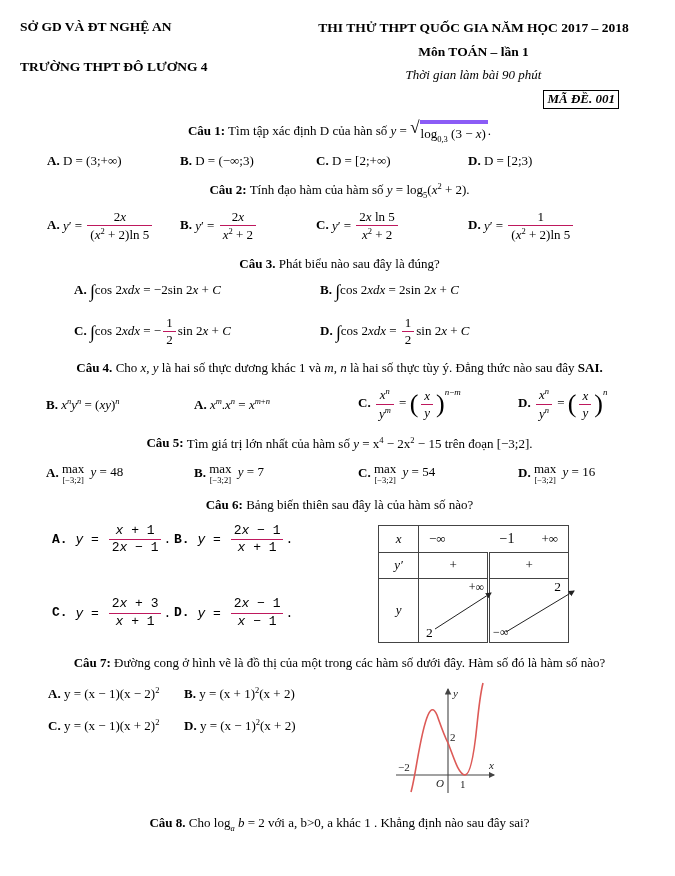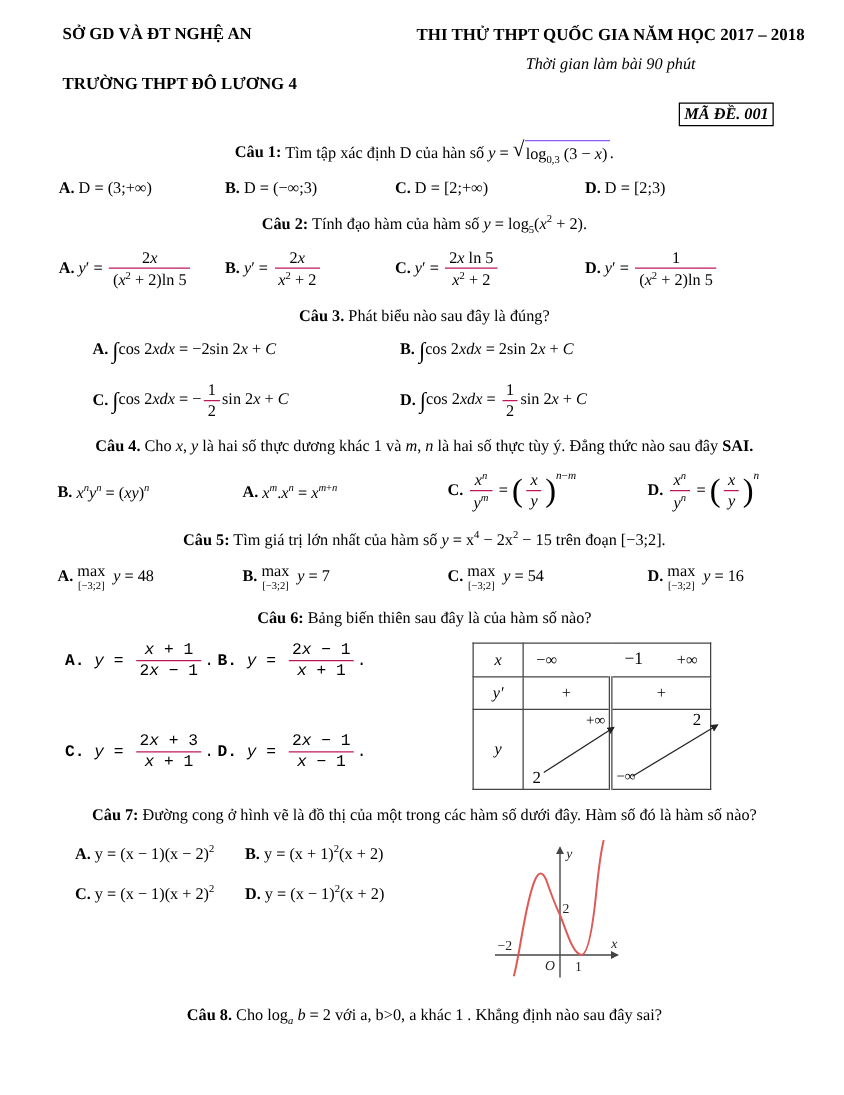--- a/index.html
+++ b/index.html
@@ -1,54 +1,54 @@
 <!DOCTYPE html>
 <html><head>
 <meta charset="utf-8">
 <style>
   * { box-sizing: border-box; }
   body { margin:0; background:#fff; }
   .page { width:675px; height:876px; margin:0 auto; overflow:hidden; position:relative;
           font-family:"Liberation Serif", serif; color:#000; font-size:13px; background:#fff; }
 
   
-  .hdr { display:flex; padding:20px 30px 0 50px;gap:48px; }
+  .hdr { display:flex; padding:20px 30px 0 20px;gap:48px; }
   .hdr-left { width:234px; font-weight:bold; font-size:13.5px; line-height:1.1; }
   .hdr-left .l2 { margin-top:25px; }
   .hdr-right { flex:1; text-align:center; font-size:13.5px; }
   .hdr-title { font-weight:bold; }
   .hdr-sub { font-weight:bold; margin-top:8px; }
   .hdr-dur { font-style:italic; margin-top:7px; font-size:13px; }
   .code-row { text-align:right; padding-right:56px; margin-top:7px; }
   .code-box { display:inline-block; border:1px solid #000; padding:0 3px 1px; font-weight:bold;font-style:italic; }
 
   
   .q { margin:0 26px 0 30px; }
   .stem { margin:11px 0 0 0; line-height:1.45;text-align:center; }
   .qlabel { font-weight:bold; }
   .opts { display:grid; margin-top:8px; align-items:center; }
   .g1 { grid-template-columns:133px 136px 152px auto; margin-left:17px; }
   .g4 { grid-template-columns:148px 164px 160px auto; margin-left:16px; }
   .g3 { grid-template-columns:246px auto; margin-left:44px; row-gap:15px; }
   .g6 { grid-template-columns:122px auto; margin-left:22px; row-gap:40px;font-family:Liberation Mono, monospace; }
-  .g7 { grid-template-columns:136px auto; margin-left:30px; row-gap:15px; }
+  .g7 { grid-template-columns:136px auto; margin-left:18px; row-gap:15px; }
   .okey { font-weight:bold; }
   .opt { white-space:nowrap; }
 
   sub { font-size:8.5px; }
   sup { font-size:8.5px; }
 
   
   .mfrac { display:inline-flex; flex-direction:column; vertical-align:middle; text-align:center;
            line-height:1.25; margin:0 2px; }
   .mnum { border-bottom:1px solid #be185d; padding:0 3px; }
   .mden { padding:0 3px; }
   .msqrt { display:inline-flex; vertical-align:middle; align-items:flex-start; }
   .mrad { font-size:17px; line-height:1; transform:translateY(-1px); }
-  .mbar { border-top:1px solid #8b5cf6; padding:1px 2px 0 1px; }
+  .mbar { border-top:4px solid #8b5cf6; padding:1px 2px 0 1px; }
   .munder { display:inline-flex; flex-direction:column; align-items:center; vertical-align:middle;
             line-height:1.1; margin-right:3px; }
   .musub { font-size:8.5px; }
   .mparen { display:inline-flex; align-items:center; vertical-align:middle; }
   .mpl,.mpr { font-size:26px; line-height:1; font-weight:300; }
   .mpc { padding:0 1px; }
   .mexp { font-size:9px; align-self:flex-start; line-height:1; }
   .mint { font-size:18px; vertical-align:middle; line-height:1; }
 
   
@@ -86,20 +86,21 @@
 
 <div class="page">
 
   <header class="hdr">
     <div class="hdr-left">
       <div>SỞ GD VÀ ĐT NGHỆ AN</div>
       <div class="l2">TRƯỜNG THPT ĐÔ LƯƠNG 4</div>
     </div>
     <div class="hdr-right">
       <div class="hdr-title">THI THỬ THPT QUỐC GIA NĂM HỌC 2017 – 2018</div>
+      <div class="hdr-sub">Môn TOÁN – lần 1</div>
       <div class="hdr-dur">Thời gian làm bài 90 phút</div>
     </div>
   </header>
   <div class="code-row">
     <span class="code-box">MÃ ĐỀ. 001</span>
   </div>
 
   <section class="q">
     <p class="stem"><b class="qlabel">Câu 1:</b>
       <span>Tìm tập xác định D của hàn số <i>y</i> = <span class="msqrt">

